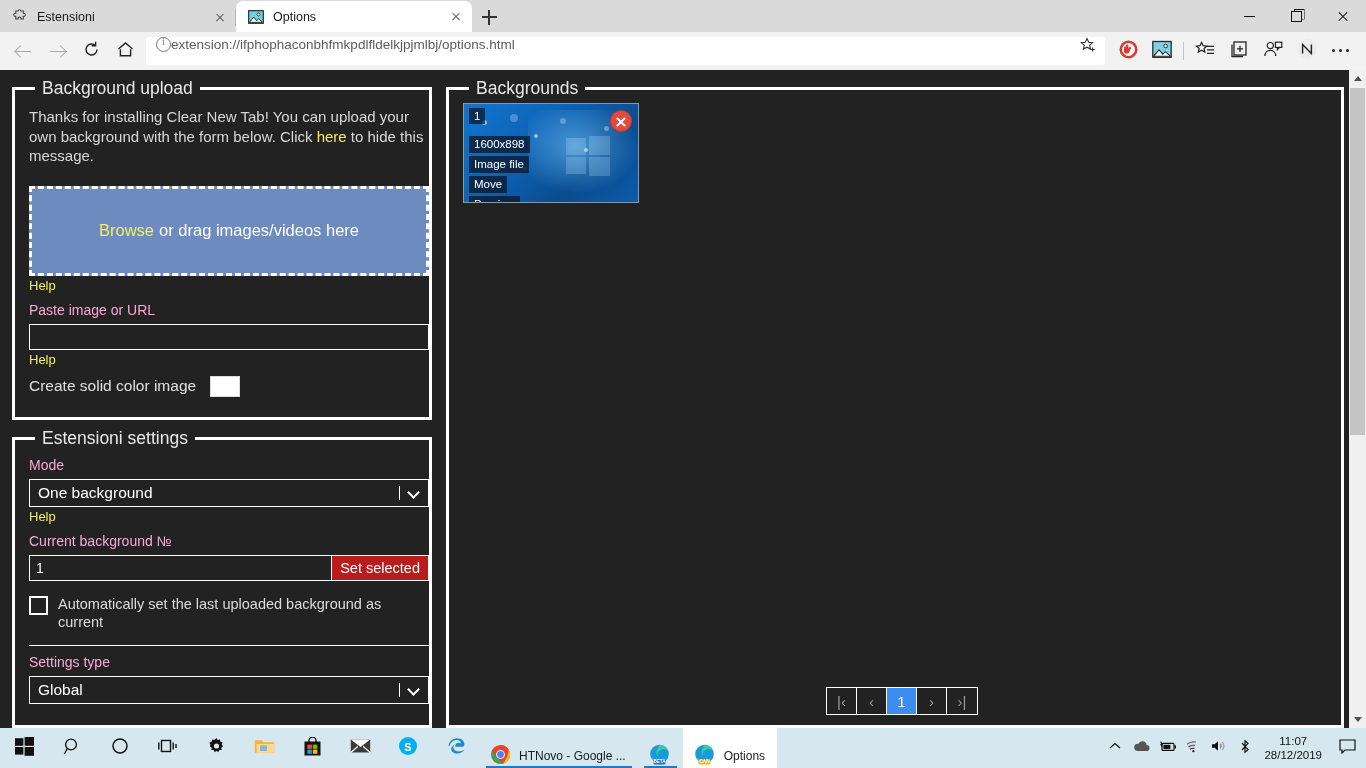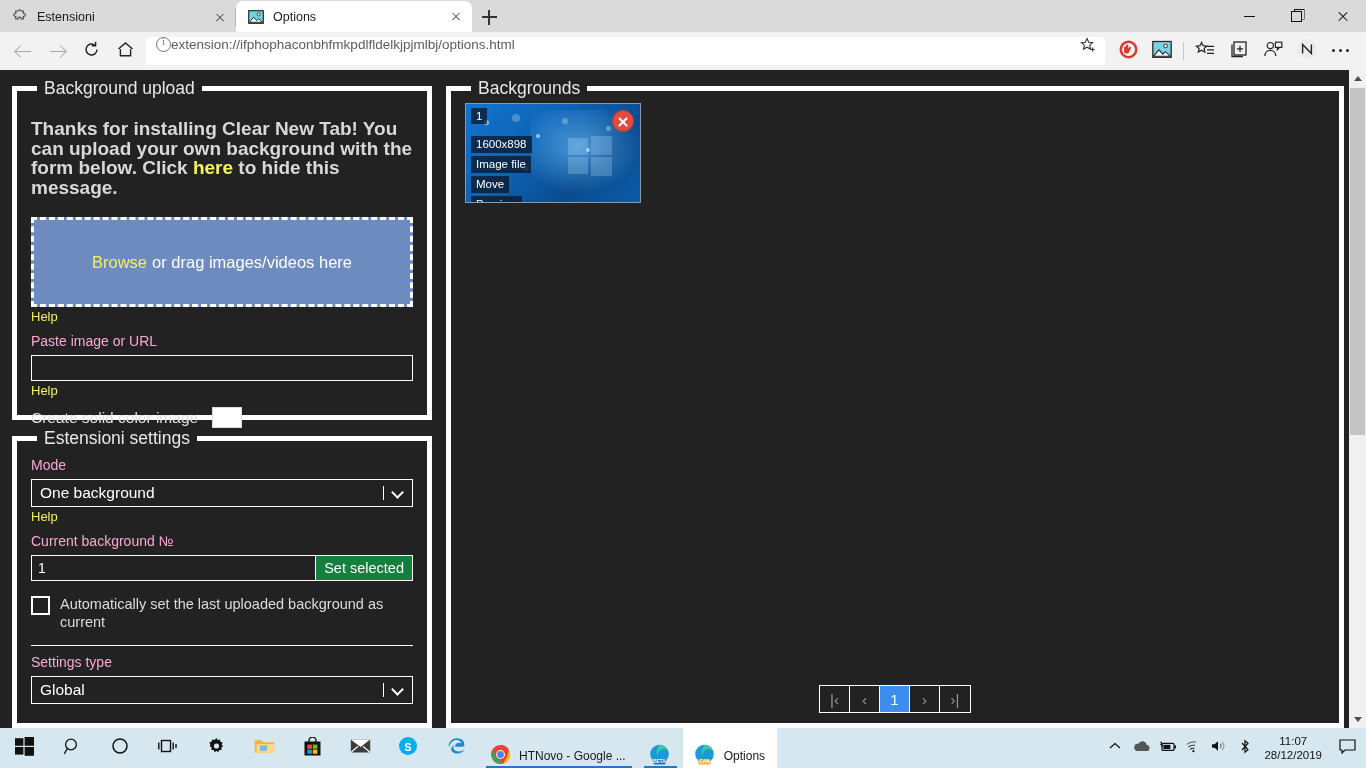--- a/index.html
+++ b/index.html
@@ -135,32 +135,32 @@
   
   .page {
     position: absolute; top: 70px; left: 0; width: 1366px; height: 658px;
     background: #222222; display: flex; overflow: hidden;
   }
   .content {
     flex: 1; display: flex; padding: 8px 0 0 0; gap: 0; position: relative;
   }
 
   fieldset {
-    border: 5px solid #ffffff; margin: 0; padding: 0 14px 12px 14px;
+    border: 3px solid #ffffff; margin: 0; padding: 0 0 12px 14px;
   }
   legend {
     color: #E8E8E8; font-size: 17.5px; padding: 0 7px; margin-left: 6px;
   }
 
   .left-col { width: 420px; margin-left: 12px; flex: none; }
   .fs-upload { height: 342px; }
   .fs-settings { margin-top: 8px; height: 300px; }
 
   .intro {
-    color: #D8D8D8; font-size: 19px; line-height: 19.5px; margin-top: 20px; font-weight: bold;
+    color: #D8D8D8; font-size: 15px; line-height: 19.5px; margin-top: 8px;
   }
   .lnk { color: #F2F25C; cursor: pointer; }
 
   .dropzone {
     margin-top: 20px; height: 90px; background: #6D8BBF;
     border: 3px dashed #FFFFFF; display: flex; align-items: center;
     justify-content: center; color: #FFFFFF; font-size: 16.5px; cursor: pointer;
   }
   .dz-browse { color: #F2F25C; font-weight: normal; margin-right: 5px; }
 
@@ -194,21 +194,21 @@
     transform: rotate(45deg);
   }
   .select-box .bar {
     position: absolute; right: 28px; top: 6px; width: 1px; height: 14px;
     background: #FFFFFF;
   }
 
   .inline-row { display: flex; margin-top: 6px; }
   .inline-row .txt-input { border-right: none; }
   .btn {
-    background: #15803d; border: 1px solid #FFFFFF; color: #FFFFFF;
+    background: #b91c1c; border: 1px solid #FFFFFF; color: #FFFFFF;
     font-size: 14.5px; padding: 0 8px; height: 26px; cursor: pointer;
     white-space: nowrap; font-family: "Liberation Sans", sans-serif;
   }
 
   .check-row { display: flex; gap: 10px; margin-top: 14px; align-items: flex-start; }
   .checkbox {
     width: 19px; height: 19px; border: 2px solid #FFFFFF; background: #222222;
     flex: none; margin-top: 1px; cursor: pointer;
   }
   .check-label { color: #DCDCDC; font-size: 14.5px; line-height: 18px; }

